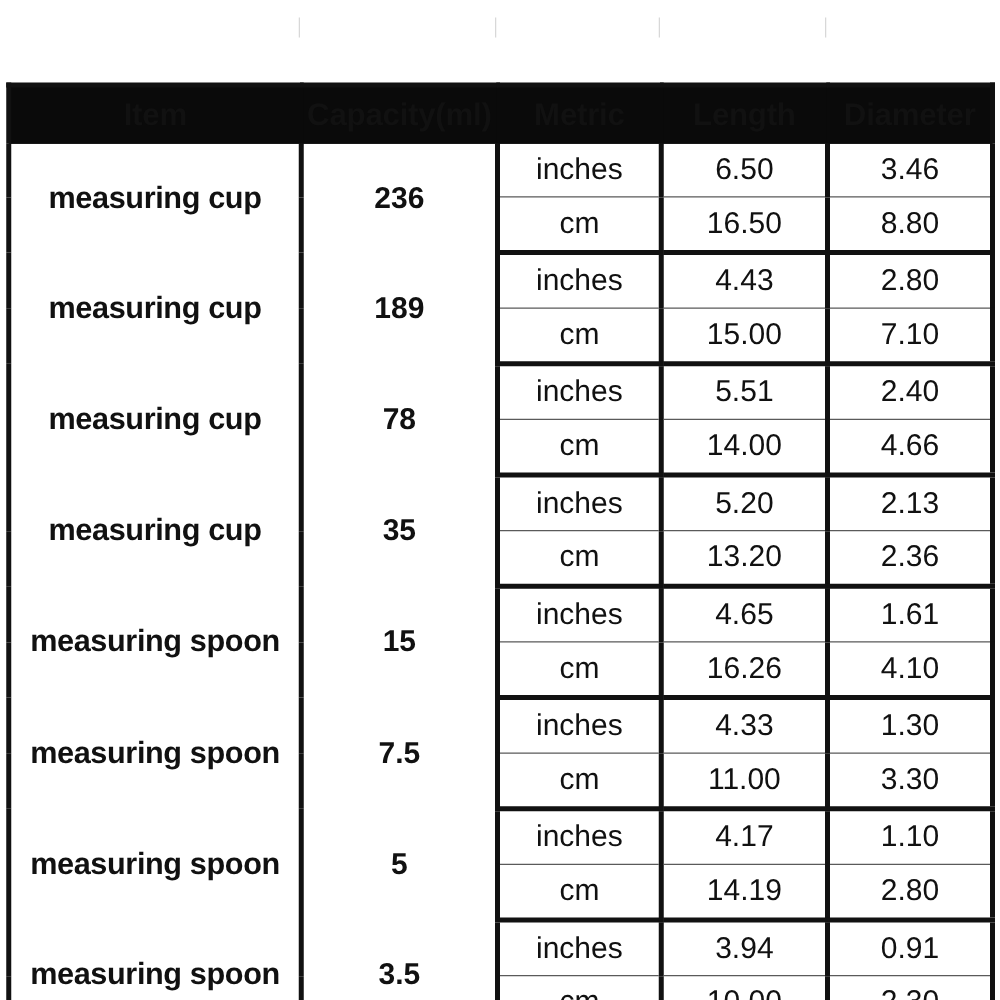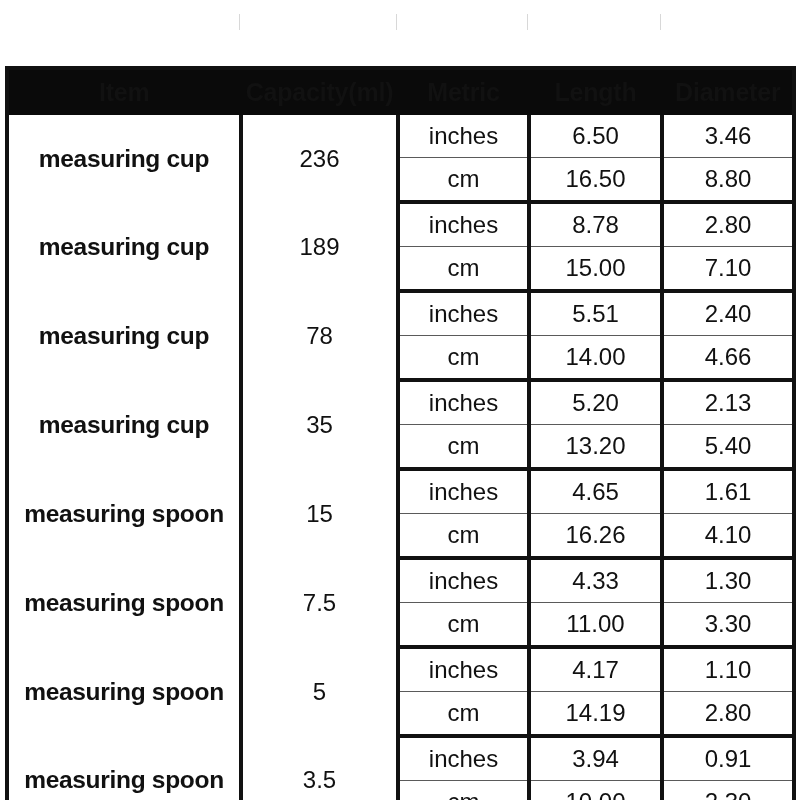--- a/index.html
+++ b/index.html
@@ -78,21 +78,21 @@
   }
   tbody td:last-child { border-right: none; }
 
   .cell-item {
     font-weight: bold;
     font-size: 24.5px;
     letter-spacing: -0.3px;
   }
 
   .cell-capacity {
-    font-weight: normal;
+    font-weight: bold;
   }
 
   .cell-metric,
   .cell-length,
   .cell-diameter {
     font-weight: normal;
   }
 
   
   tr.sub-inches td.cell-metric,
@@ -150,21 +150,21 @@
         </tr>
         <tr class="sub-cm group-end">
           <td class="cell-metric">cm</td>
           <td class="cell-length">16.50</td>
           <td class="cell-diameter">8.80</td>
         </tr>
         <tr class="sub-inches">
           <td class="cell-item" rowspan="2">measuring cup</td>
           <td class="cell-capacity" rowspan="2">189</td>
           <td class="cell-metric">inches</td>
-          <td class="cell-length">8.78</td>
+          <td class="cell-length">4.43</td>
           <td class="cell-diameter">2.80</td>
         </tr>
         <tr class="sub-cm group-end">
           <td class="cell-metric">cm</td>
           <td class="cell-length">15.00</td>
           <td class="cell-diameter">7.10</td>
         </tr>
         <tr class="sub-inches">
           <td class="cell-item" rowspan="2">measuring cup</td>
           <td class="cell-capacity" rowspan="2">78</td>
@@ -180,21 +180,21 @@
         <tr class="sub-inches">
           <td class="cell-item" rowspan="2">measuring cup</td>
           <td class="cell-capacity" rowspan="2">35</td>
           <td class="cell-metric">inches</td>
           <td class="cell-length">5.20</td>
           <td class="cell-diameter">2.13</td>
         </tr>
         <tr class="sub-cm group-end">
           <td class="cell-metric">cm</td>
           <td class="cell-length">13.20</td>
-          <td class="cell-diameter">5.40</td>
+          <td class="cell-diameter">2.36</td>
         </tr>
         <tr class="sub-inches">
           <td class="cell-item" rowspan="2">measuring spoon</td>
           <td class="cell-capacity" rowspan="2">15</td>
           <td class="cell-metric">inches</td>
           <td class="cell-length">4.65</td>
           <td class="cell-diameter">1.61</td>
         </tr>
         <tr class="sub-cm group-end">
           <td class="cell-metric">cm</td>

